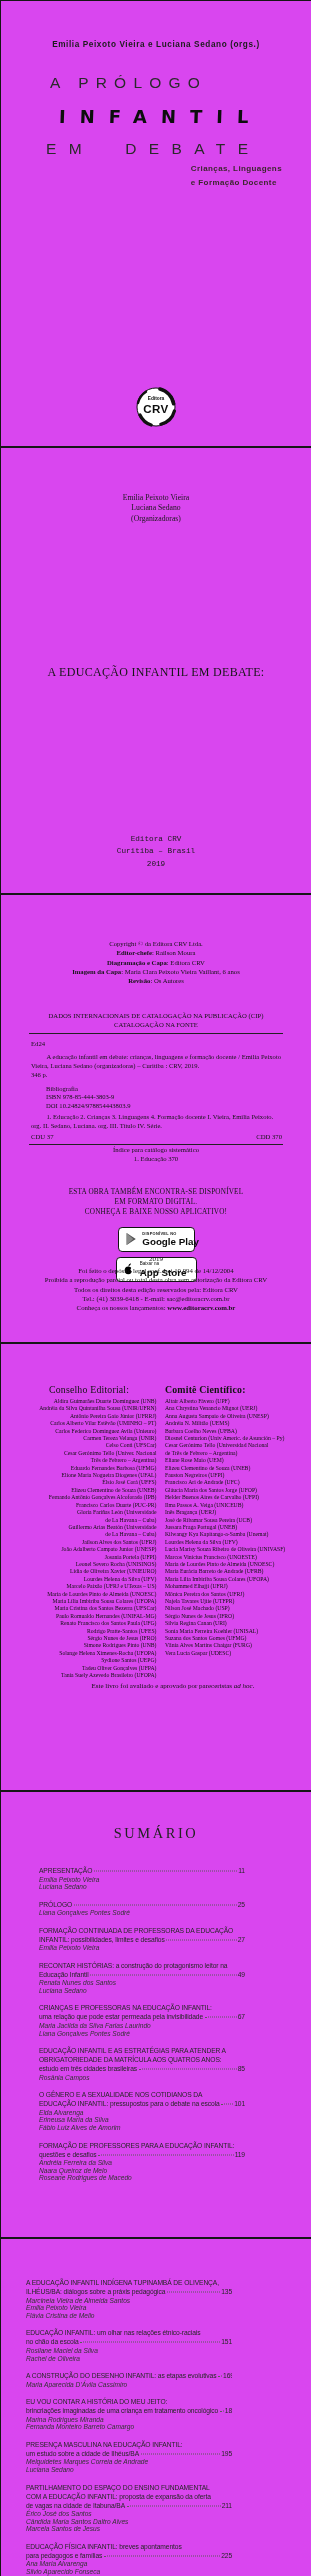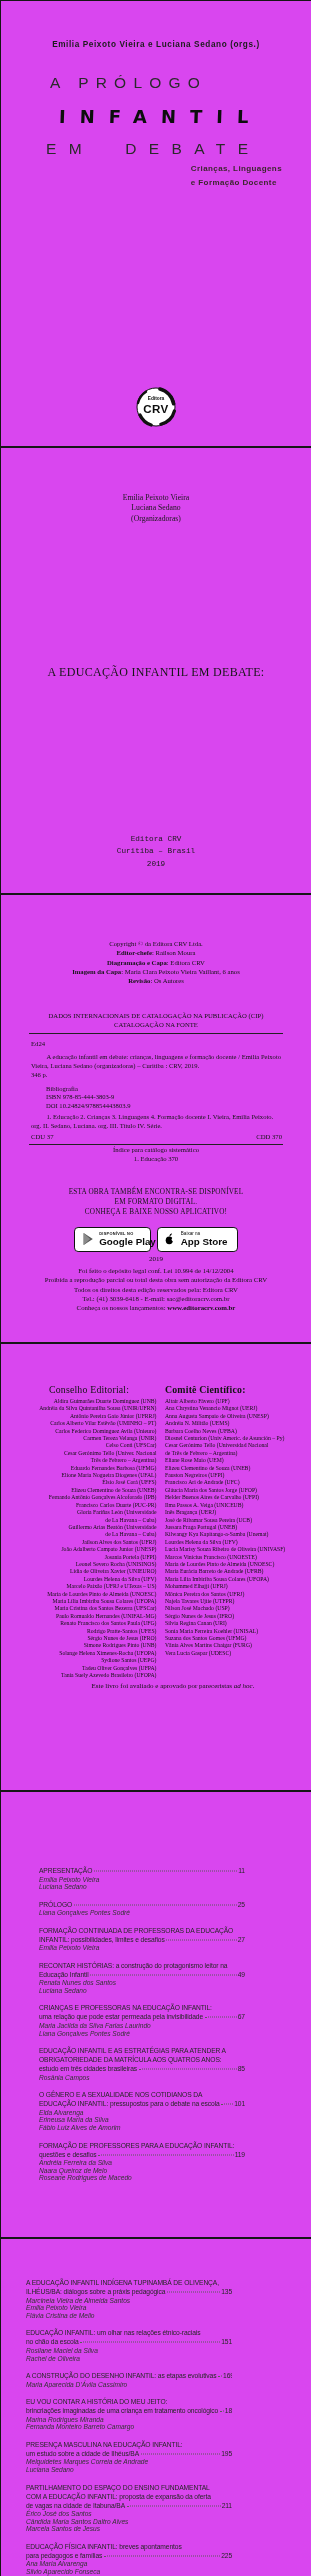--- a/index.html
+++ b/index.html
@@ -27,21 +27,21 @@
   .cip-rule1{position:absolute;top:138px;left:28px;right:28px;border-top:1px solid #222;}
   .cip-code{position:absolute;top:145px;left:30px;font-size:6.7px;}
   .cip-main{position:absolute;top:158px;left:30px;width:253px;font-size:6.6px;line-height:8.8px;text-indent:15.5px;}
   .cip-346{position:absolute;top:176px;left:30px;font-size:6.6px;}
   .cip-biblio{position:absolute;top:190px;left:45px;font-size:6.6px;line-height:8.4px;}
   .cip-subjects{position:absolute;top:217px;left:30px;width:253px;font-size:6.6px;line-height:9px;text-indent:15.5px;}
   .cip-cdu-row{position:absolute;top:238px;left:30px;right:29px;display:flex;justify-content:space-between;font-size:6.7px;}
   .cip-rule2{position:absolute;top:249px;left:28px;right:28px;border-top:1px solid #222;}
   .cip-indice{position:absolute;top:251px;left:0;right:0;text-align:center;font-size:6.7px;line-height:8.5px;}
   .digital{position:absolute;top:293px;left:0;right:0;text-align:center;font-size:7.2px;line-height:9.8px;letter-spacing:0.2px;}
-  .badges{position:absolute;top:332px;left:0;right:0;display:flex;justify-content:center;align-items:center;gap:5.2px;}
+  .badges{position:absolute;top:332px;left:0;right:0;display:flex;justify-content:center;align-items:center;gap:5.2px;flex-direction:column;}
   .badge{height:25px;border:1px solid #111;border-radius:4.1px;background:#fff;display:flex;align-items:center;padding:0 5.7px;gap:4.1px;box-sizing:border-box;font-family:"Liberation Sans",sans-serif;}
   .badge-txt{display:flex;flex-direction:column;justify-content:center;line-height:1;}
   .badge-top{font-size:3.9px;font-weight:bold;letter-spacing:0.3px;color:#111;}
   .badge-top2{font-size:4.6px;color:#111;}
   .badge-main{font-size:9.8px;font-weight:bold;color:#0b0b0b;margin-top:1px;white-space:nowrap;}
   .cp-year{position:absolute;top:360px;left:0;right:0;text-align:center;font-size:7px;}
   .cp-legal{position:absolute;top:371px;left:0;right:0;text-align:center;font-size:6.8px;line-height:9.3px;}
 
   
   .p4{font-family:"Liberation Serif",serif;color:#121212;}
@@ -279,20 +279,21 @@
         <div>Suzana dos Santos Gomes (UFMG)</div>
         <div>Vânia Alves Martins Chaigar (FURG)</div>
         <div>Vera Lucia Gaspar (UDESC)</div>
       </div>
     <div class="ed-note">
       <span>Este livro foi avaliado e aprovado por pareceristas </span><i>ad hoc</i><span>.</span>
     </div>
   </section>
 
   <section class="page p5">
+    <div class="sumario-title">SUMÁRIO</div>
     <div class="toc-body">
 
         <div class="toc-entry">
           <div>
             
           </div>
           <div class="toc-tline">
             <span class="tt">APRESENTAÇÃO</span>
             <span class="toc-leader"></span>
             <span class="toc-page-num">11</span>

